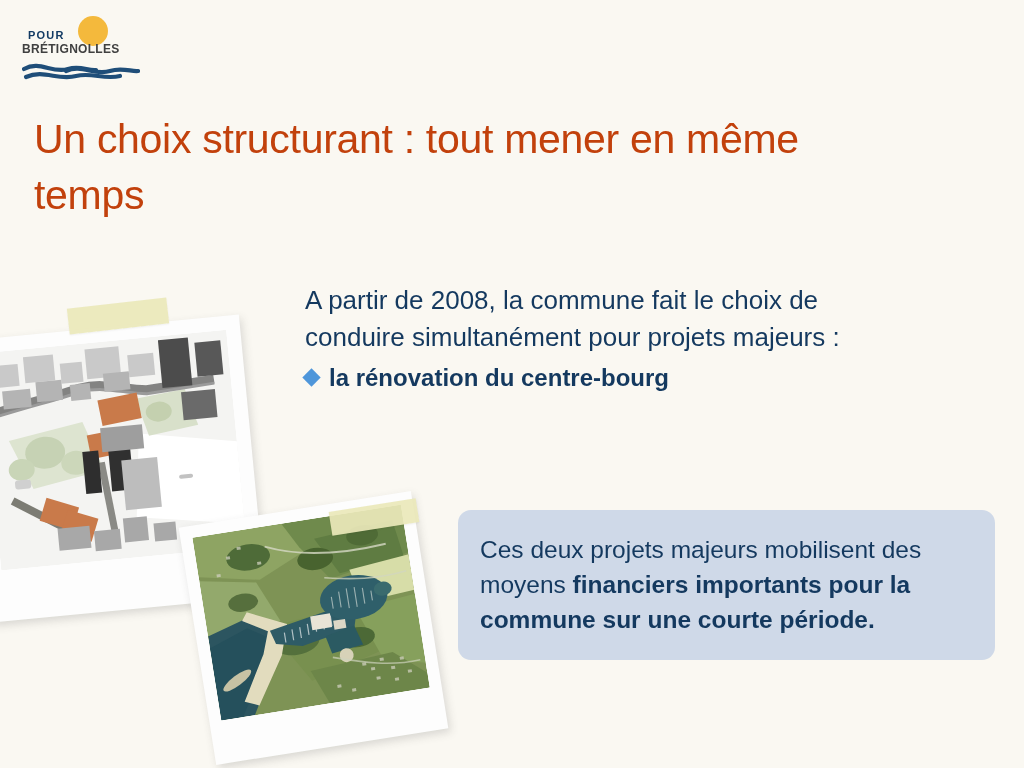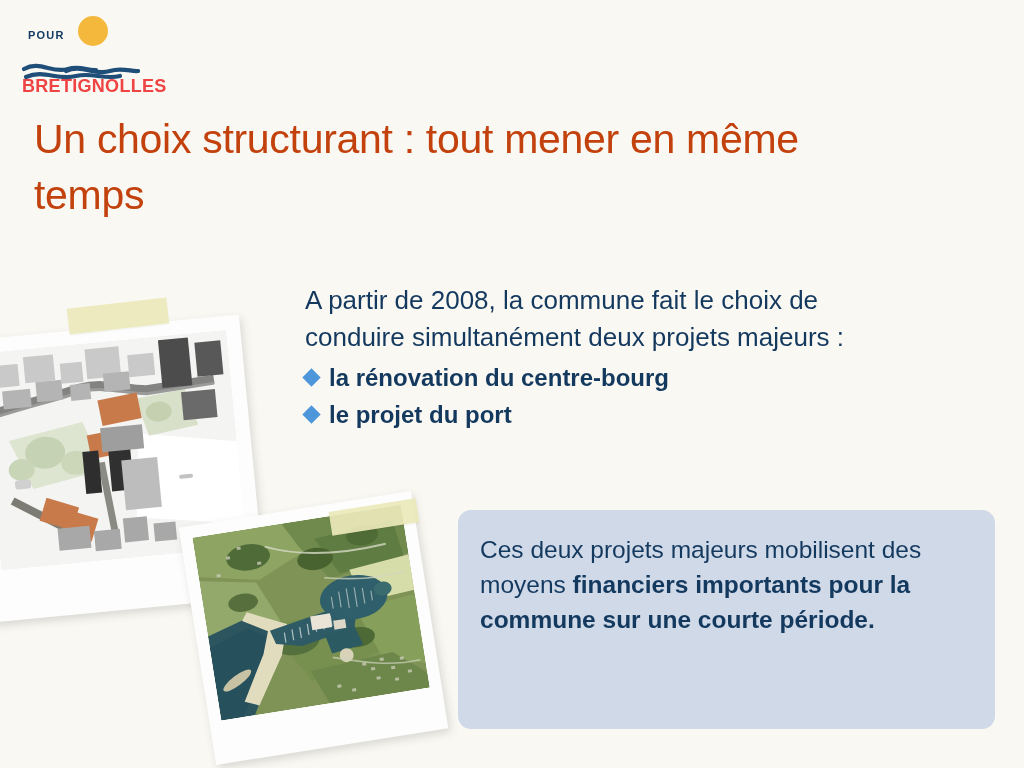--- a/index.html
+++ b/index.html
@@ -43,26 +43,25 @@
     font-size: 11px;
     font-weight: bold;
     letter-spacing: 1.2px;
     color: #123A63;
     font-family: "Liberation Sans", sans-serif;
   }
   #logo .bret {
     position: absolute;
     left: 0px;
     top: 26px;
-    font-size: 18px;
+    font-size: 12px;
     font-weight: bold;
     letter-spacing: 0.3px;
-    color: #ef4444;
+    color: #404040;
     white-space: nowrap;
-    margin-top: 34px;
   }
   #logo .waves {
     position: absolute;
     left: 0px;
     top: 45px;
     width: 118px;
     height: 20px;
   }
 
   
@@ -111,21 +110,21 @@
     margin-right: 11px;
     flex: 0 0 auto;
   }
 
   
   #callout {
     position: absolute;
     left: 458px;
     top: 510px;
     width: 537px;
-    height: 219px;
+    height: 150px;
     background: #CFD9E8;
     border-radius: 13px;
     padding: 22px 26px 20px 22px;
   }
   #callout .ctext {
     font-size: 24.5px;
     line-height: 1.43;
     color: #14395F;
   }
   #callout .ctext b { font-weight: bold; }
@@ -341,28 +340,24 @@
         <rect x="60" y="34" width="4" height="3"></rect>
           <rect x="18" y="40" width="4" height="3"></rect>
       </g>
     </svg>
   </div>
 </div>
 <div class="tape" id="tape-port"></div>
 
 <div id="body-block">
   <div class="para">A partir de 2008, la commune fait le choix de</div>
-  <div class="para">conduire simultanément deux projets majeurs :</div>
+  <div class="para">conduire simultanément pour projets majeurs :</div>
   <ul id="bullet-list">
     <li>
       <span class="diamond"></span>
       <span>la rénovation du centre-bourg</span>
     </li>
-    <li>
-      <span class="diamond"></span>
-      <span>le projet du port</span>
-    </li>
   </ul>
 </div>
 
 <div id="callout">
   <p class="ctext"><span>Ces deux projets majeurs mobilisent des moyens </span><b>financiers importants pour la commune sur une courte période.</b></p>
 </div>
 
 </body></html>

